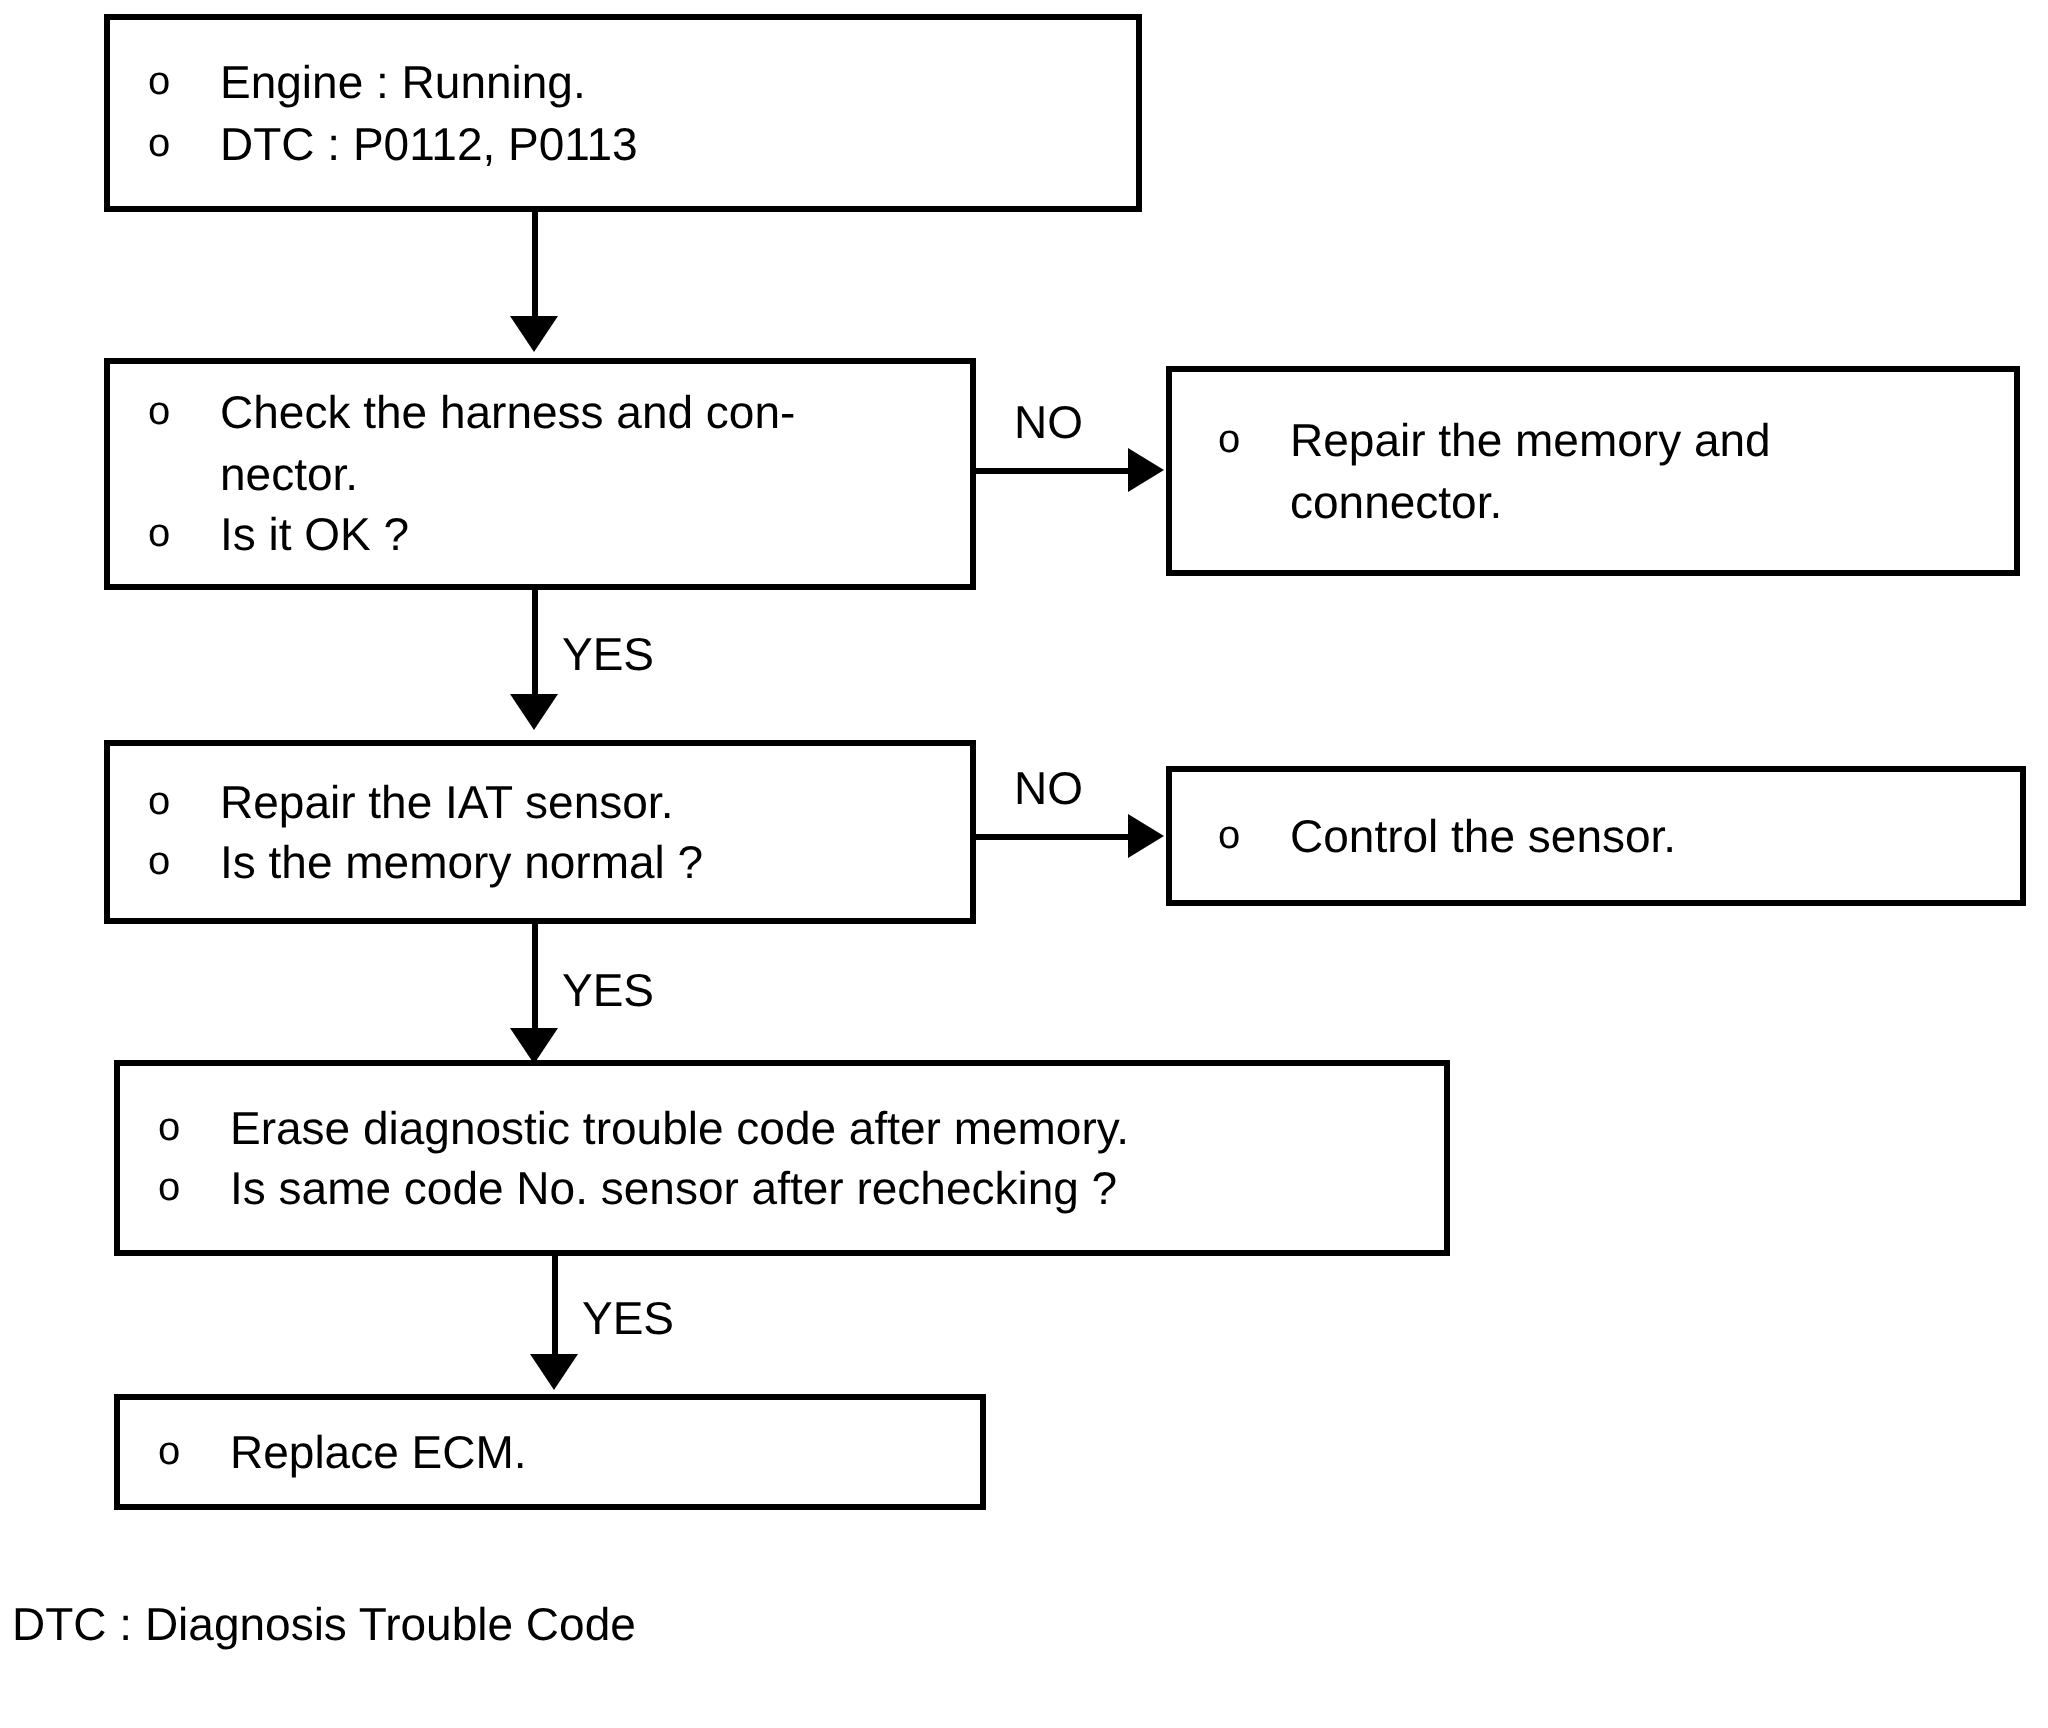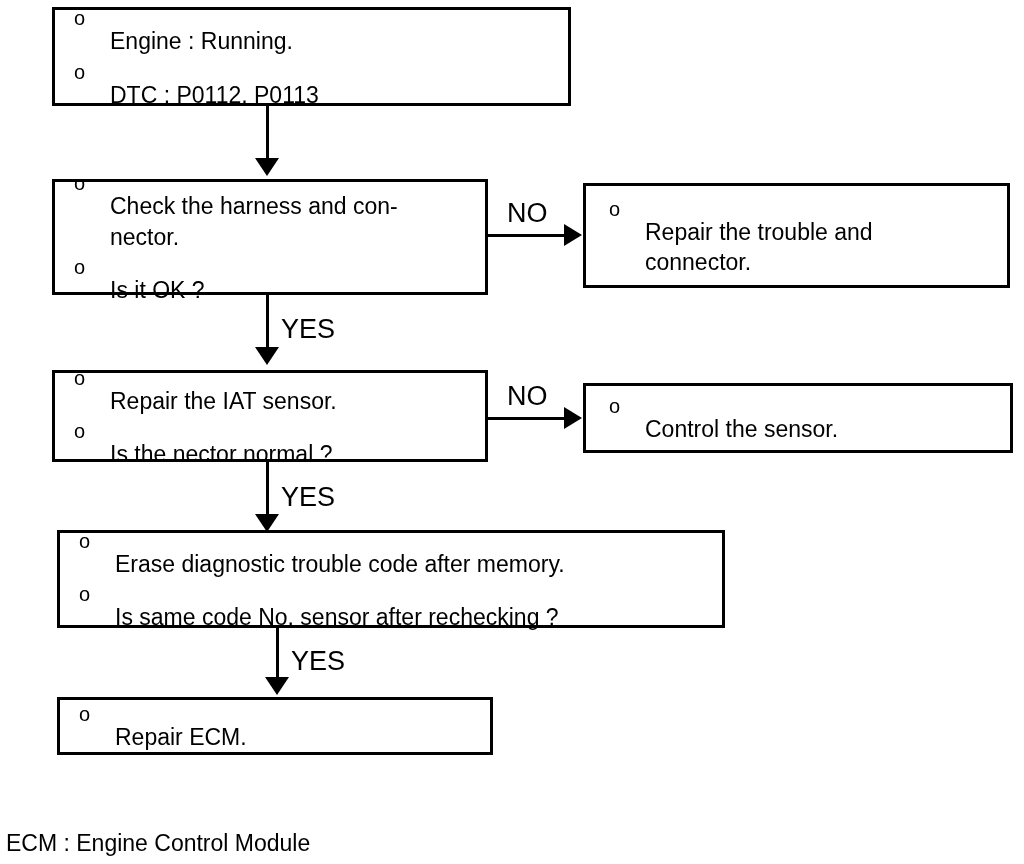--- a/index.html
+++ b/index.html
@@ -38,21 +38,20 @@
   .bullet-mark {
     flex: 0 0 auto;
     width: 36px;
     text-align: left;
     font-size: 20px;
     line-height: 1.52;
   }
   .bullet-text {
     flex: 1 1 auto;
     padding-right: 6px;
-    margin-top: 23px;
   }
   .node-pad {
     padding-left: 19px;
   }
   .edge-line {
     position: absolute;
     background: #000000;
   }
   .edge-v { width: 3px; }
   .edge-h { height: 3px; }
@@ -67,21 +66,21 @@
   .arrowhead-right {
     position: absolute;
     width: 0;
     height: 0;
     border-top: 11px solid transparent;
     border-bottom: 11px solid transparent;
     border-left: 18px solid #000000;
   }
   .edge-label {
     position: absolute;
-    font-size: 27px;
+    font-size: 23px;
     line-height: 1;
     white-space: nowrap;
   }
   .legend {
     position: absolute;
     font-size: 23px;
     line-height: 1.32;
     white-space: nowrap;
   }
 </style>
@@ -116,37 +115,37 @@
     </div>
   </div>
 
   <div class="edge-line edge-h" style="left:488px; top:234px; width:78px;"></div>
   <div class="arrowhead-right" style="left:564px; top:224px;"></div>
   <div class="edge-label" style="left:507px; top:200px;">NO</div>
 
   <div class="node node-pad" style="left:583px; top:183px; width:427px; height:105px; padding-left:23px;">
     <div class="bullet-line">
       <span class="bullet-mark">o</span>
-      <span class="bullet-text">Repair the trouble and
+      <span class="bullet-text">Repair the memory and
 connector.</span>
     </div>
   </div>
 
   <div class="edge-line edge-v" style="left:266px; top:295px; height:54px;"></div>
   <div class="arrowhead-down" style="left:255px; top:347px;"></div>
   <div class="edge-label" style="left:281px; top:316px;">YES</div>
 
   <div class="node node-pad" style="left:52px; top:370px; width:436px; height:92px;">
     <div class="bullet-line">
       <span class="bullet-mark">o</span>
       <span class="bullet-text">Repair the IAT sensor.</span>
     </div>
     <div class="bullet-line">
       <span class="bullet-mark">o</span>
-      <span class="bullet-text">Is the nector normal ?</span>
+      <span class="bullet-text">Is the memory normal ?</span>
     </div>
   </div>
 
   <div class="edge-line edge-h" style="left:488px; top:417px; width:78px;"></div>
   <div class="arrowhead-right" style="left:564px; top:407px;"></div>
   <div class="edge-label" style="left:507px; top:383px;">NO</div>
 
   <div class="node node-pad" style="left:583px; top:383px; width:430px; height:70px; padding-left:23px;">
     <div class="bullet-line">
       <span class="bullet-mark">o</span>
@@ -169,19 +168,19 @@
     </div>
   </div>
 
   <div class="edge-line edge-v" style="left:276px; top:628px; height:52px;"></div>
   <div class="arrowhead-down" style="left:265px; top:677px;"></div>
   <div class="edge-label" style="left:291px; top:648px;">YES</div>
 
   <div class="node node-pad" style="left:57px; top:697px; width:436px; height:58px;">
     <div class="bullet-line">
       <span class="bullet-mark">o</span>
-      <span class="bullet-text">Repair ECM.</span>
+      <span class="bullet-text">Replace ECM.</span>
     </div>
   </div>
 
-  <div class="legend" style="left:6px; top:828px;">ECM : Engine Control Module</div>
+  <div class="legend" style="left:6px; top:797px;">DTC : Diagnosis Trouble Code</div>
 
 </div>
 
 </body></html>

